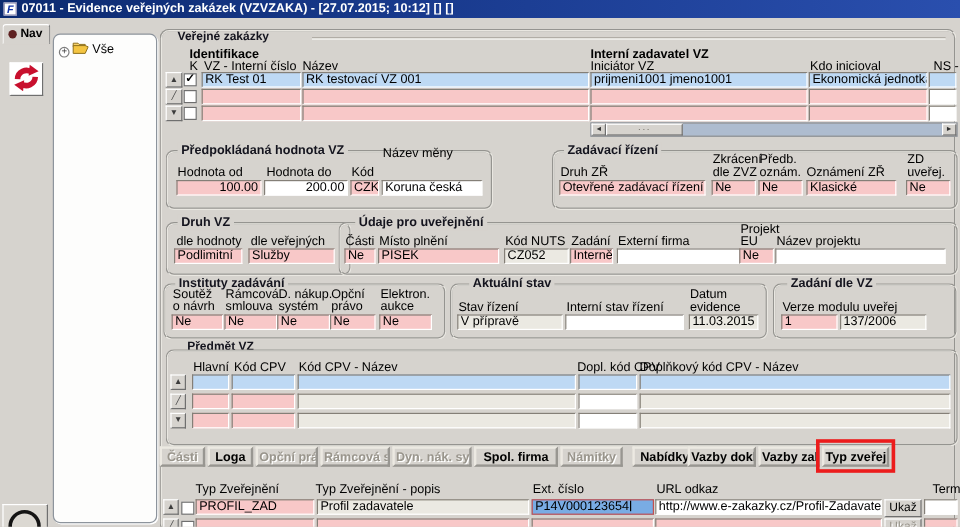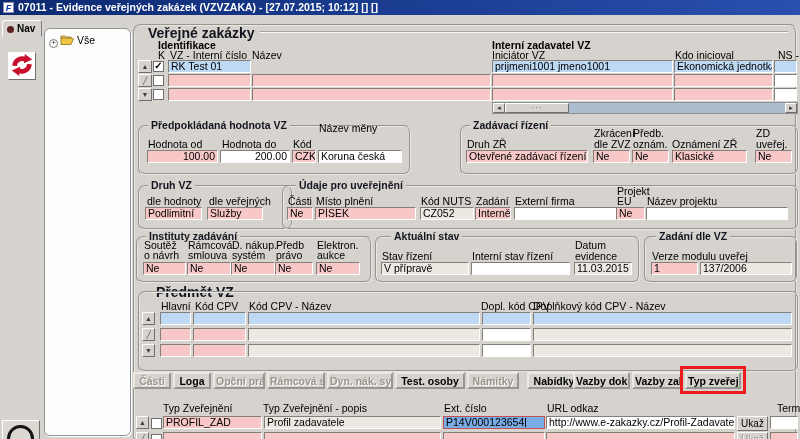--- a/index.html
+++ b/index.html
@@ -12,21 +12,21 @@
     background:linear-gradient(90deg,#0c2a70 0%,#1c3e94 55%,#2a4fae 100%);
     color:#fff;font-weight:bold;font-size:10.5px;line-height:15px;white-space:nowrap}
   .appicon{position:absolute;left:3px;top:2px;width:11px;height:11px;background:#fff;
     border:1px solid #8a8ab0;color:#1535a8;font-style:italic;font-weight:bold;
     font-size:9px;line-height:10px;text-align:center;box-sizing:border-box}
   .titletext{position:absolute;left:18px;top:0}
 
   
   .lbl{position:absolute;white-space:nowrap;line-height:11px}
   .b{font-weight:bold}
-  .sect{position:absolute;font-weight:bold;font-size:14px;color:#14141e;white-space:nowrap}
+  .sect{position:absolute;font-weight:bold;font-size:10px;color:#14141e;white-space:nowrap}
   .etch{position:absolute;height:0;border-top:1px solid #a8a49c;border-bottom:1px solid #fbfbf7}
   .grp{position:absolute;border:2px groove #e9e7e1;border-radius:7px}
   .cap{position:absolute;top:-8px;left:8px;background:#d6d3ce;padding:0 3px;
        font-weight:bold;color:#14141e;white-space:nowrap;line-height:13px}
   .fld{position:absolute;height:13px;box-sizing:border-box;background:#fff;
        border:1px solid;border-color:#847f77 #fff #fff #847f77;
        padding:0 2px;line-height:11px;white-space:nowrap;overflow:hidden}
   .pink{background:#f8c8c8}
   .blue{background:#bed9f4}
   .gray{background:#ebe9e2}
@@ -131,20 +131,21 @@
   <div class="lbl" style="left:492px;top:50px">Iniciátor VZ</div>
   <div class="lbl" style="left:675px;top:50px">Kdo inicioval</div>
   <div class="lbl" style="left:778px;top:50px">NS -</div>
 
   <button class="selbtn" style="left:138px;top:60px"><span>▲</span></button>
   <button class="selbtn" style="left:138px;top:74px"><span>╱</span></button>
   <button class="selbtn" style="left:138px;top:88px"><span>▼</span></button>
 
   <div class="cb" style="left:153px;top:61px"><span>✓</span></div>
   <div class="fld blue" style="left:168px;top:60px;width:83px">RK Test 01</div>
+  <div class="fld blue" style="left:252px;top:60px;width:239px">RK testovací VZ 001</div>
   <div class="fld blue" style="left:492px;top:60px;width:181px">prijmeni1001 jmeno1001</div>
   <div class="fld blue" style="left:674px;top:60px;width:99px">Ekonomická jednotka</div>
   <div class="fld blue" style="left:774px;top:60px;width:23px"></div>
 
   <div class="cb" style="left:153px;top:75px"></div>
   <div class="fld pink" style="left:168px;top:74px;width:83px"></div>
   <div class="fld pink" style="left:252px;top:74px;width:239px"></div>
   <div class="fld pink" style="left:492px;top:74px;width:181px"></div>
   <div class="fld pink" style="left:674px;top:74px;width:99px"></div>
   <div class="fld" style="left:774px;top:74px;width:23px"></div>
@@ -190,21 +191,21 @@
   <div class="fld pink" style="left:632px;top:150px;width:37px">Ne</div>
   <div class="fld pink" style="left:672px;top:150px;width:75px">Klasické</div>
   <div class="fld pink" style="left:755px;top:150px;width:37px">Ne</div>
 
   <div class="grp" style="left:138px;top:185px;width:151px;height:41px">
     <span class="cap">Druh VZ</span>
   </div>
   <div class="lbl" style="left:147px;top:196px">dle hodnoty</div>
   <div class="lbl" style="left:209px;top:196px">dle veřejných</div>
   <div class="fld pink" style="left:145px;top:207px;width:57px">Podlimitní</div>
-  <div class="fld pink" style="left:207px;top:207px;width:56px">Služby</div>
+  <div class="fld pink" style="left:207px;top:207px;width:72px">Služby</div>
 
   <div class="grp" style="left:282px;top:185px;width:513px;height:41px">
     <span class="cap" style="left:12px">Údaje pro uveřejnění</span>
   </div>
   <div class="lbl" style="left:288px;top:196px">Části</div>
   <div class="lbl" style="left:316px;top:196px">Místo plnění</div>
   <div class="lbl" style="left:421px;top:196px">Kód NUTS</div>
   <div class="lbl" style="left:476px;top:196px">Zadání</div>
   <div class="lbl" style="left:515px;top:196px">Externí firma</div>
   <div class="lbl" style="left:617px;top:186px">Projekt</div>
@@ -220,21 +221,21 @@
 
   <div class="grp" style="left:136px;top:236px;width:232px;height:43px">
     <span class="cap">Instituty zadávání</span>
   </div>
   <div class="lbl" style="left:144px;top:240px">Soutěž</div>
   <div class="lbl" style="left:144px;top:250px">o návrh</div>
   <div class="lbl" style="left:188px;top:240px">Rámcová</div>
   <div class="lbl" style="left:188px;top:250px">smlouva</div>
   <div class="lbl" style="left:232px;top:240px">D. nákup.</div>
   <div class="lbl" style="left:232px;top:250px">systém</div>
-  <div class="lbl" style="left:276px;top:240px">Předb</div>
+  <div class="lbl" style="left:276px;top:240px">Opční</div>
   <div class="lbl" style="left:276px;top:250px">právo</div>
   <div class="lbl" style="left:317px;top:240px">Elektron.</div>
   <div class="lbl" style="left:317px;top:250px">aukce</div>
   <div class="fld pink" style="left:143px;top:262px;width:43px">Ne</div>
   <div class="fld pink" style="left:187px;top:262px;width:44px">Ne</div>
   <div class="fld pink" style="left:231px;top:262px;width:44px">Ne</div>
   <div class="fld pink" style="left:275px;top:262px;width:38px">Ne</div>
   <div class="fld pink" style="left:316px;top:262px;width:44px">Ne</div>
 
   <div class="grp" style="left:375px;top:236px;width:261px;height:43px">
@@ -246,21 +247,21 @@
   <div class="lbl" style="left:575px;top:251px">evidence</div>
   <div class="fld gray" style="left:381px;top:262px;width:88px">V přípravě</div>
   <div class="fld" style="left:471px;top:262px;width:99px"></div>
   <div class="fld gray" style="left:574px;top:262px;width:58px">11.03.2015</div>
 
   <div class="grp" style="left:644px;top:236px;width:150px;height:43px">
     <span class="cap" style="left:10px">Zadání dle VZ</span>
   </div>
   <div class="lbl" style="left:652px;top:251px">Verze modulu uveřej</div>
   <div class="fld pink" style="left:651px;top:262px;width:47px">1</div>
-  <div class="fld gray" style="left:700px;top:262px;width:92px">137/2006</div>
+  <div class="fld gray" style="left:700px;top:262px;width:72px">137/2006</div>
 
   <div class="sect" style="left:156px;top:284px">Předmět VZ</div>
   <div class="grp" style="left:138px;top:291px;width:657px;height:77px"></div>
   <div class="lbl" style="left:161px;top:301px">Hlavní</div>
   <div class="lbl" style="left:195px;top:301px">Kód CPV</div>
   <div class="lbl" style="left:249px;top:301px">Kód CPV - Název</div>
   <div class="lbl" style="left:481px;top:301px">Dopl. kód CPV</div>
   <div class="lbl" style="left:533px;top:301px">Doplňkový kód CPV - Název</div>
 
   <button class="selbtn" style="left:142px;top:312px;width:13px"><span>▲</span></button>
@@ -283,21 +284,21 @@
   <div class="fld pink" style="left:193px;top:344px;width:53px"></div>
   <div class="fld gray" style="left:248px;top:344px;width:232px"></div>
   <div class="fld" style="left:482px;top:344px;width:49px"></div>
   <div class="fld gray" style="left:533px;top:344px;width:259px"></div>
 
   <button class="tabbtn dis" style="left:133px;width:38px">Části</button>
   <button class="tabbtn" style="left:173px;width:38px">Loga</button>
   <button class="tabbtn dis" style="left:213px;width:52px">Opční právo</button>
   <button class="tabbtn dis" style="left:267px;width:58px">Rámcová s...</button>
   <button class="tabbtn dis" style="left:327px;width:66px">Dyn. nák. sy...</button>
-  <button class="tabbtn" style="left:395px;width:70px">Test. osoby</button>
+  <button class="tabbtn" style="left:395px;width:70px">Spol. firma</button>
   <button class="tabbtn dis" style="left:467px;width:52px">Námitky</button>
   <button class="tabbtn" style="left:527px;width:54px">Nabídky</button>
   <button class="tabbtn" style="left:573px;width:57px">Vazby dokla...</button>
   <button class="tabbtn" style="left:632px;width:51px">Vazby zaká...</button>
   <button class="tabbtn" style="left:685px;width:56px">Typ zveřejn...</button>
   <div class="redbox"></div>
 
   <div class="lbl" style="left:163px;top:403px">Typ Zveřejnění</div>
   <div class="lbl" style="left:263px;top:403px">Typ Zveřejnění - popis</div>
   <div class="lbl" style="left:444px;top:403px">Ext. číslo</div>

